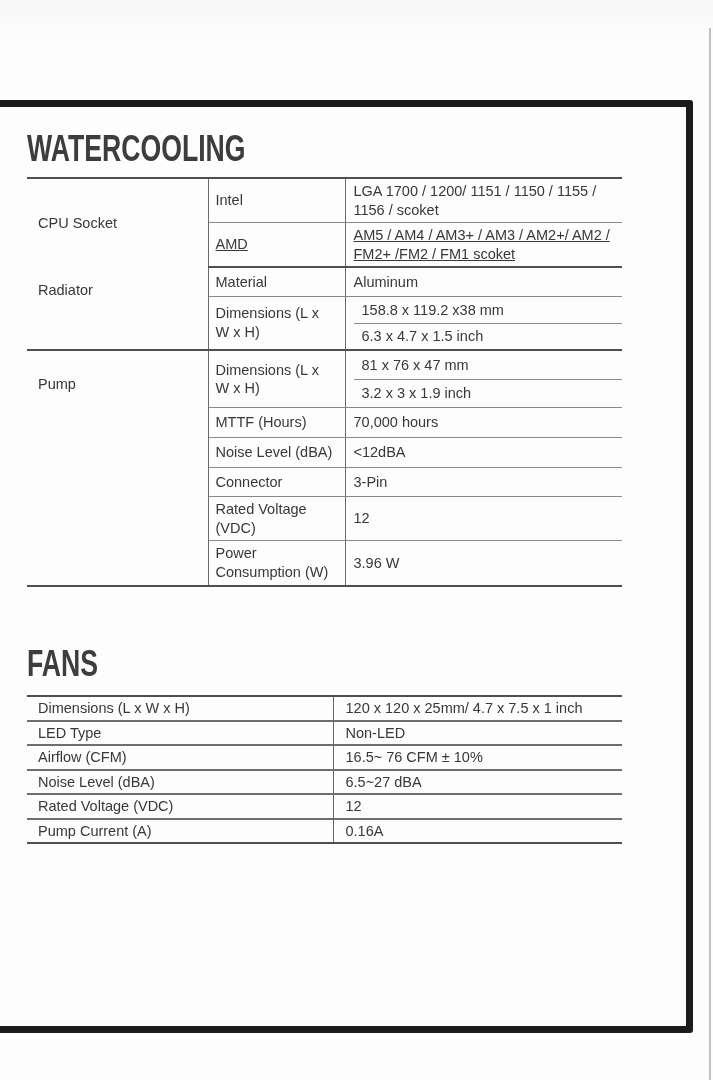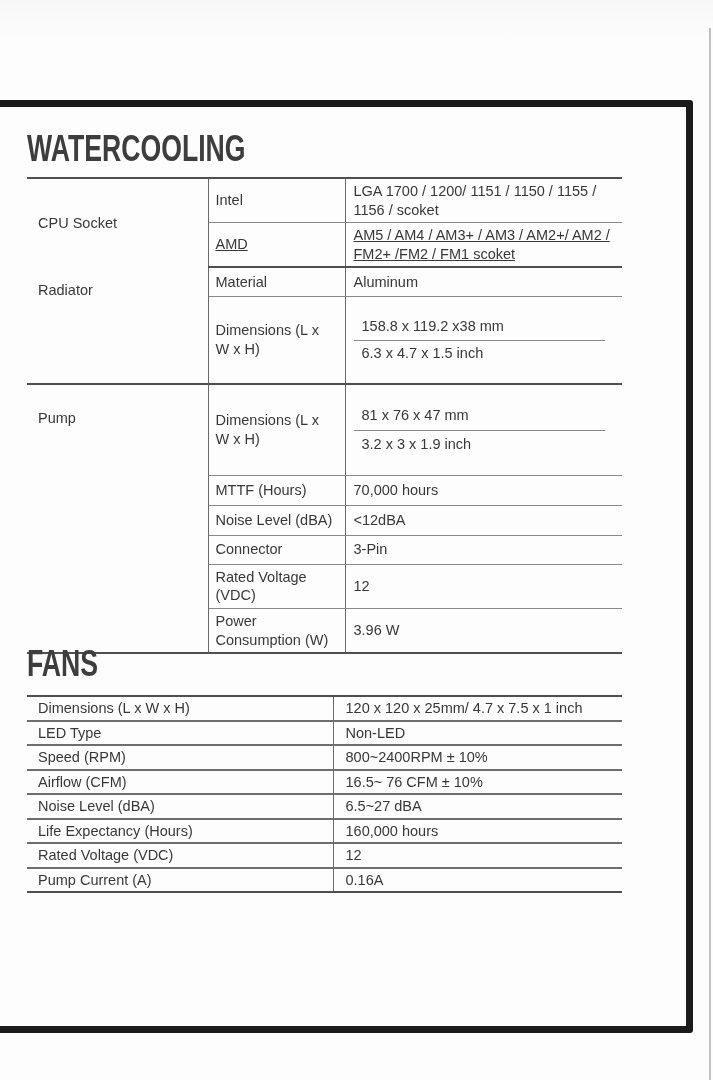--- a/index.html
+++ b/index.html
@@ -39,21 +39,21 @@
   .wc-table td.c1{border-right:1px solid #6a6a6a;padding-left:11px;}
   .wc-table td.c2{border-right:1px solid #6a6a6a;padding-left:7px;}
   .wc-table td.c3{padding-left:8px;}
   .wc-table td.sub{border-bottom:1px solid #888888;}
   .wc-table td.hard{border-bottom:2px solid #4f4f4f;}
   .wc-table td.top-pad{vertical-align:top;}
   tr.h-intel{height:44px;} tr.h-amd{height:43px;text-decoration:underline;} tr.h-mat{height:29px;}
   tr.h-rdims{height:54px;} tr.h-pdims{height:56px;}
   tr.h-mttf{height:30px;} tr.h-noise{height:30px;} tr.h-conn{height:29px;}
   tr.h-volt{height:41px;} tr.h-pow{height:45px;}
-  td.splitcell{padding:17px;}
+  td.splitcell{padding:0;}
   .half{display:flex;align-items:center;padding:0 8px;box-sizing:border-box;}
   .h-rdims .half{height:26px;} .h-pdims .half{height:28px;}
   .half.inch{border-top:1px solid #888888;}
 
   
   .fans-table{
     position:absolute;left:27px;top:695px;width:595px;
     border-top:2px solid #4f4f4f;border-bottom:2px solid #4f4f4f;
   }
   .fans-table col.f1{width:306px;} .fans-table col.f2{width:289px;}
@@ -141,34 +141,26 @@
     <tbody>
       <tr>
         <td class="fl">Dimensions (L x W x H)</td>
         <td class="fv">120 x 120 x 25mm/ 4.7 x 7.5 x 1 inch</td>
       </tr>
       <tr>
         <td class="fl">LED Type</td>
         <td class="fv">Non-LED</td>
       </tr>
       <tr>
-        <td class="fl">Speed (RPM)</td>
-        <td class="fv">800~2400RPM ± 10%</td>
-      </tr>
-      <tr>
         <td class="fl">Airflow (CFM)</td>
         <td class="fv">16.5~ 76 CFM ± 10%</td>
       </tr>
       <tr>
         <td class="fl">Noise Level (dBA)</td>
         <td class="fv">6.5~27 dBA</td>
-      </tr>
-      <tr>
-        <td class="fl">Life Expectancy (Hours)</td>
-        <td class="fv">160,000 hours</td>
       </tr>
       <tr>
         <td class="fl">Rated Voltage (VDC)</td>
         <td class="fv">12</td>
       </tr>
       <tr>
         <td class="fl">Pump Current (A)</td>
         <td class="fv">0.16A</td>
       </tr>
     </tbody>

